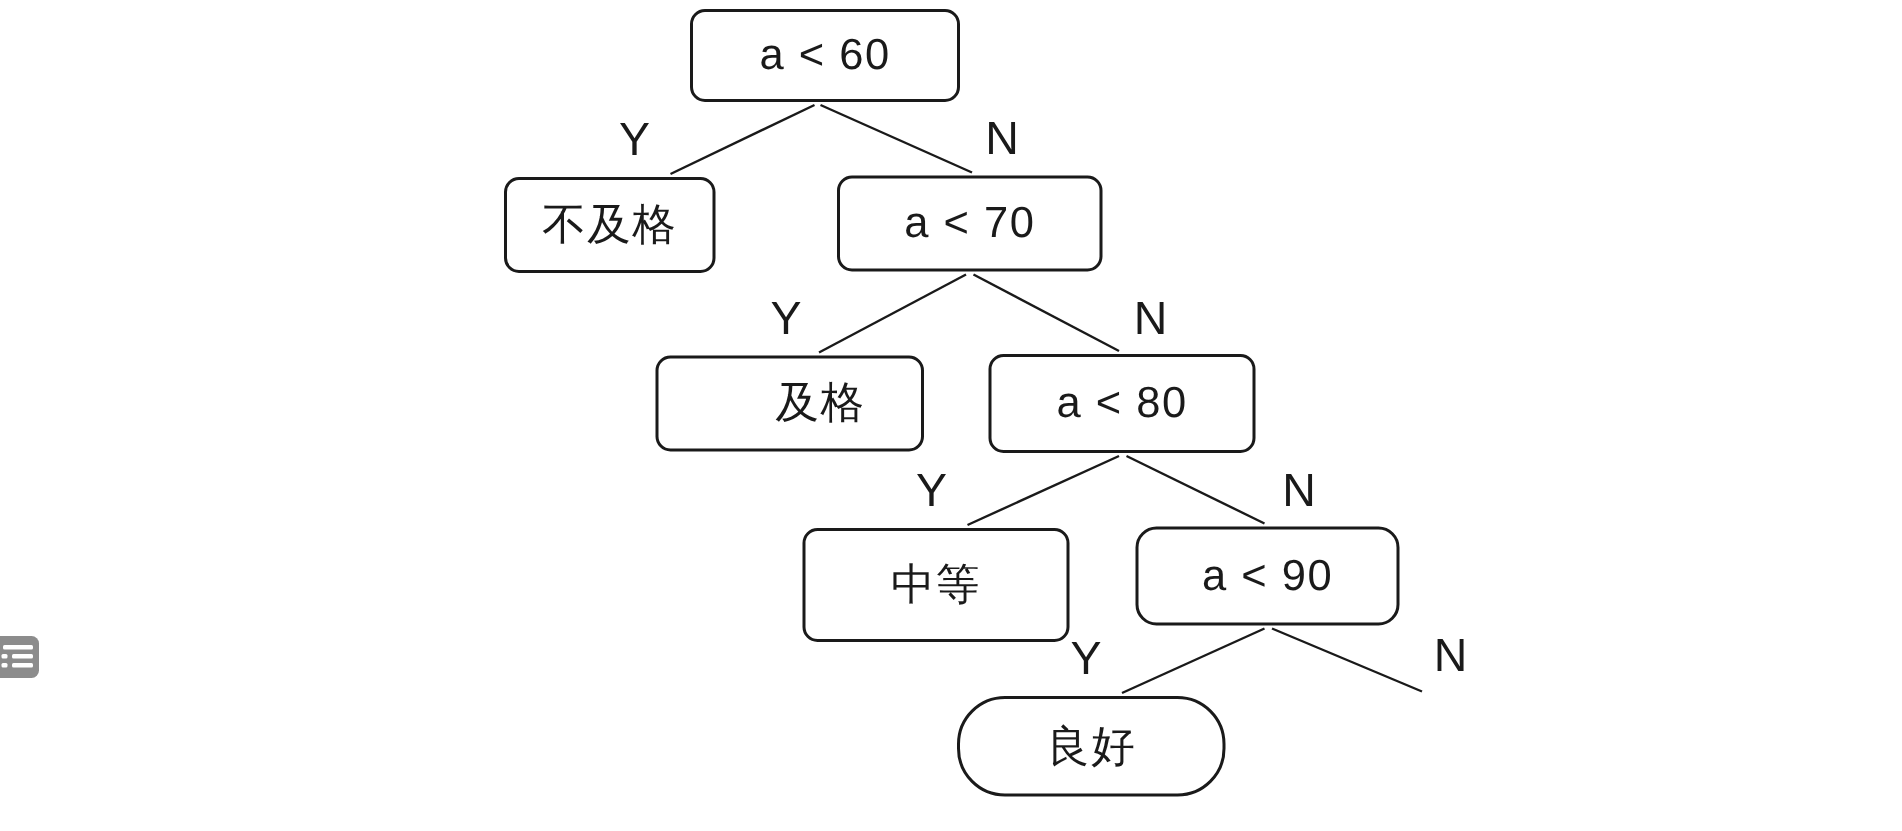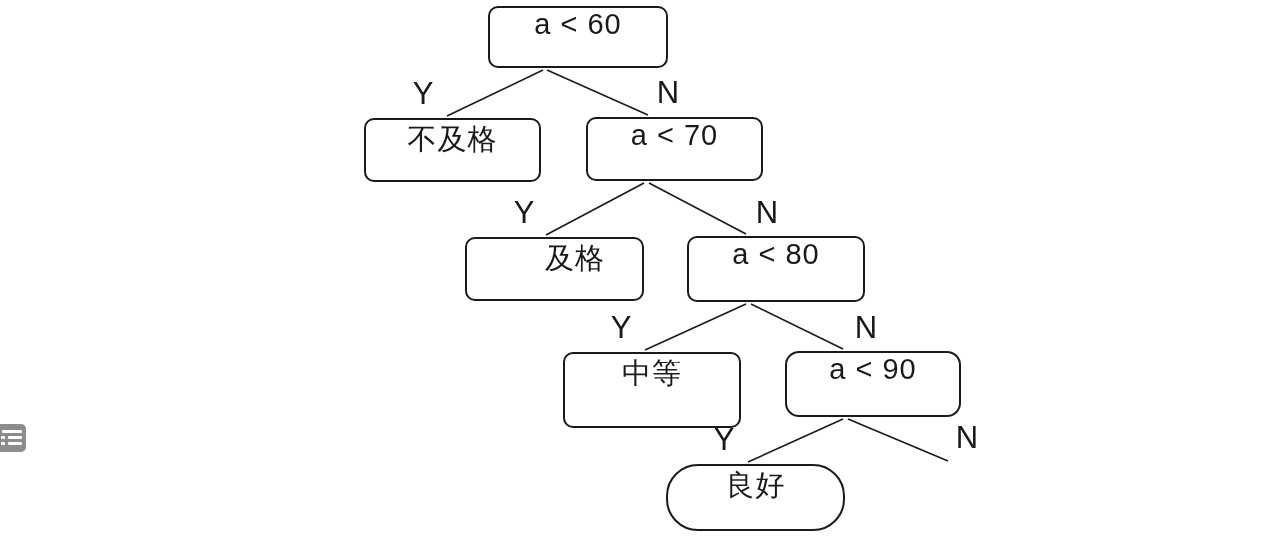--- a/index.html
+++ b/index.html
@@ -27,26 +27,26 @@
     height: 554px;
     pointer-events: none;
   }
   .node {
     position: absolute;
     box-sizing: border-box;
     background: #ffffff;
     border: 2px solid #1a1a1a;
     border-radius: 10px;
     display: flex;
+    align-items: center;
     justify-content: center;
     font-size: 29px;
     color: #1a1a1a;
     letter-spacing: 1px;
     white-space: nowrap;
-    margin-left: 28px;
   }
   .edge-label {
     position: absolute;
     transform: translate(-50%, -50%);
     font-size: 31px;
     color: #1a1a1a;
     line-height: 1;
   }
   .list-icon {
     position: absolute;
@@ -84,21 +84,21 @@
       <line x1="746" y1="304" x2="645" y2="350"></line>
       <line x1="751" y1="304" x2="843" y2="349"></line>
       <line x1="843" y1="419" x2="748" y2="462"></line>
       <line x1="848" y1="419" x2="948" y2="461"></line>
     </g>
   </svg>
 
   <div class="node" style="left:460px; top:6px;   width:180px; height:62px;">
       <span>a &lt; 60</span>
     </div>
-  <div class="node" style="left:336px; top:118px; width:177px; height:64px;font-family:Liberation Mono, monospace;">
+  <div class="node" style="left:336px; top:118px; width:141px; height:64px;font-family:Liberation Mono, monospace;">
       <span>不及格</span>
     </div>
   <div class="node" style="left:558px; top:117px; width:177px; height:64px;">
       <span>a &lt; 70</span>
     </div>
   <div class="node" style="left:437px; top:237px; width:179px; height:64px;padding-left:41px;">
       <span>及格</span>
     </div>
   <div class="node" style="left:659px; top:236px; width:178px; height:66px;">
       <span>a &lt; 80</span>

